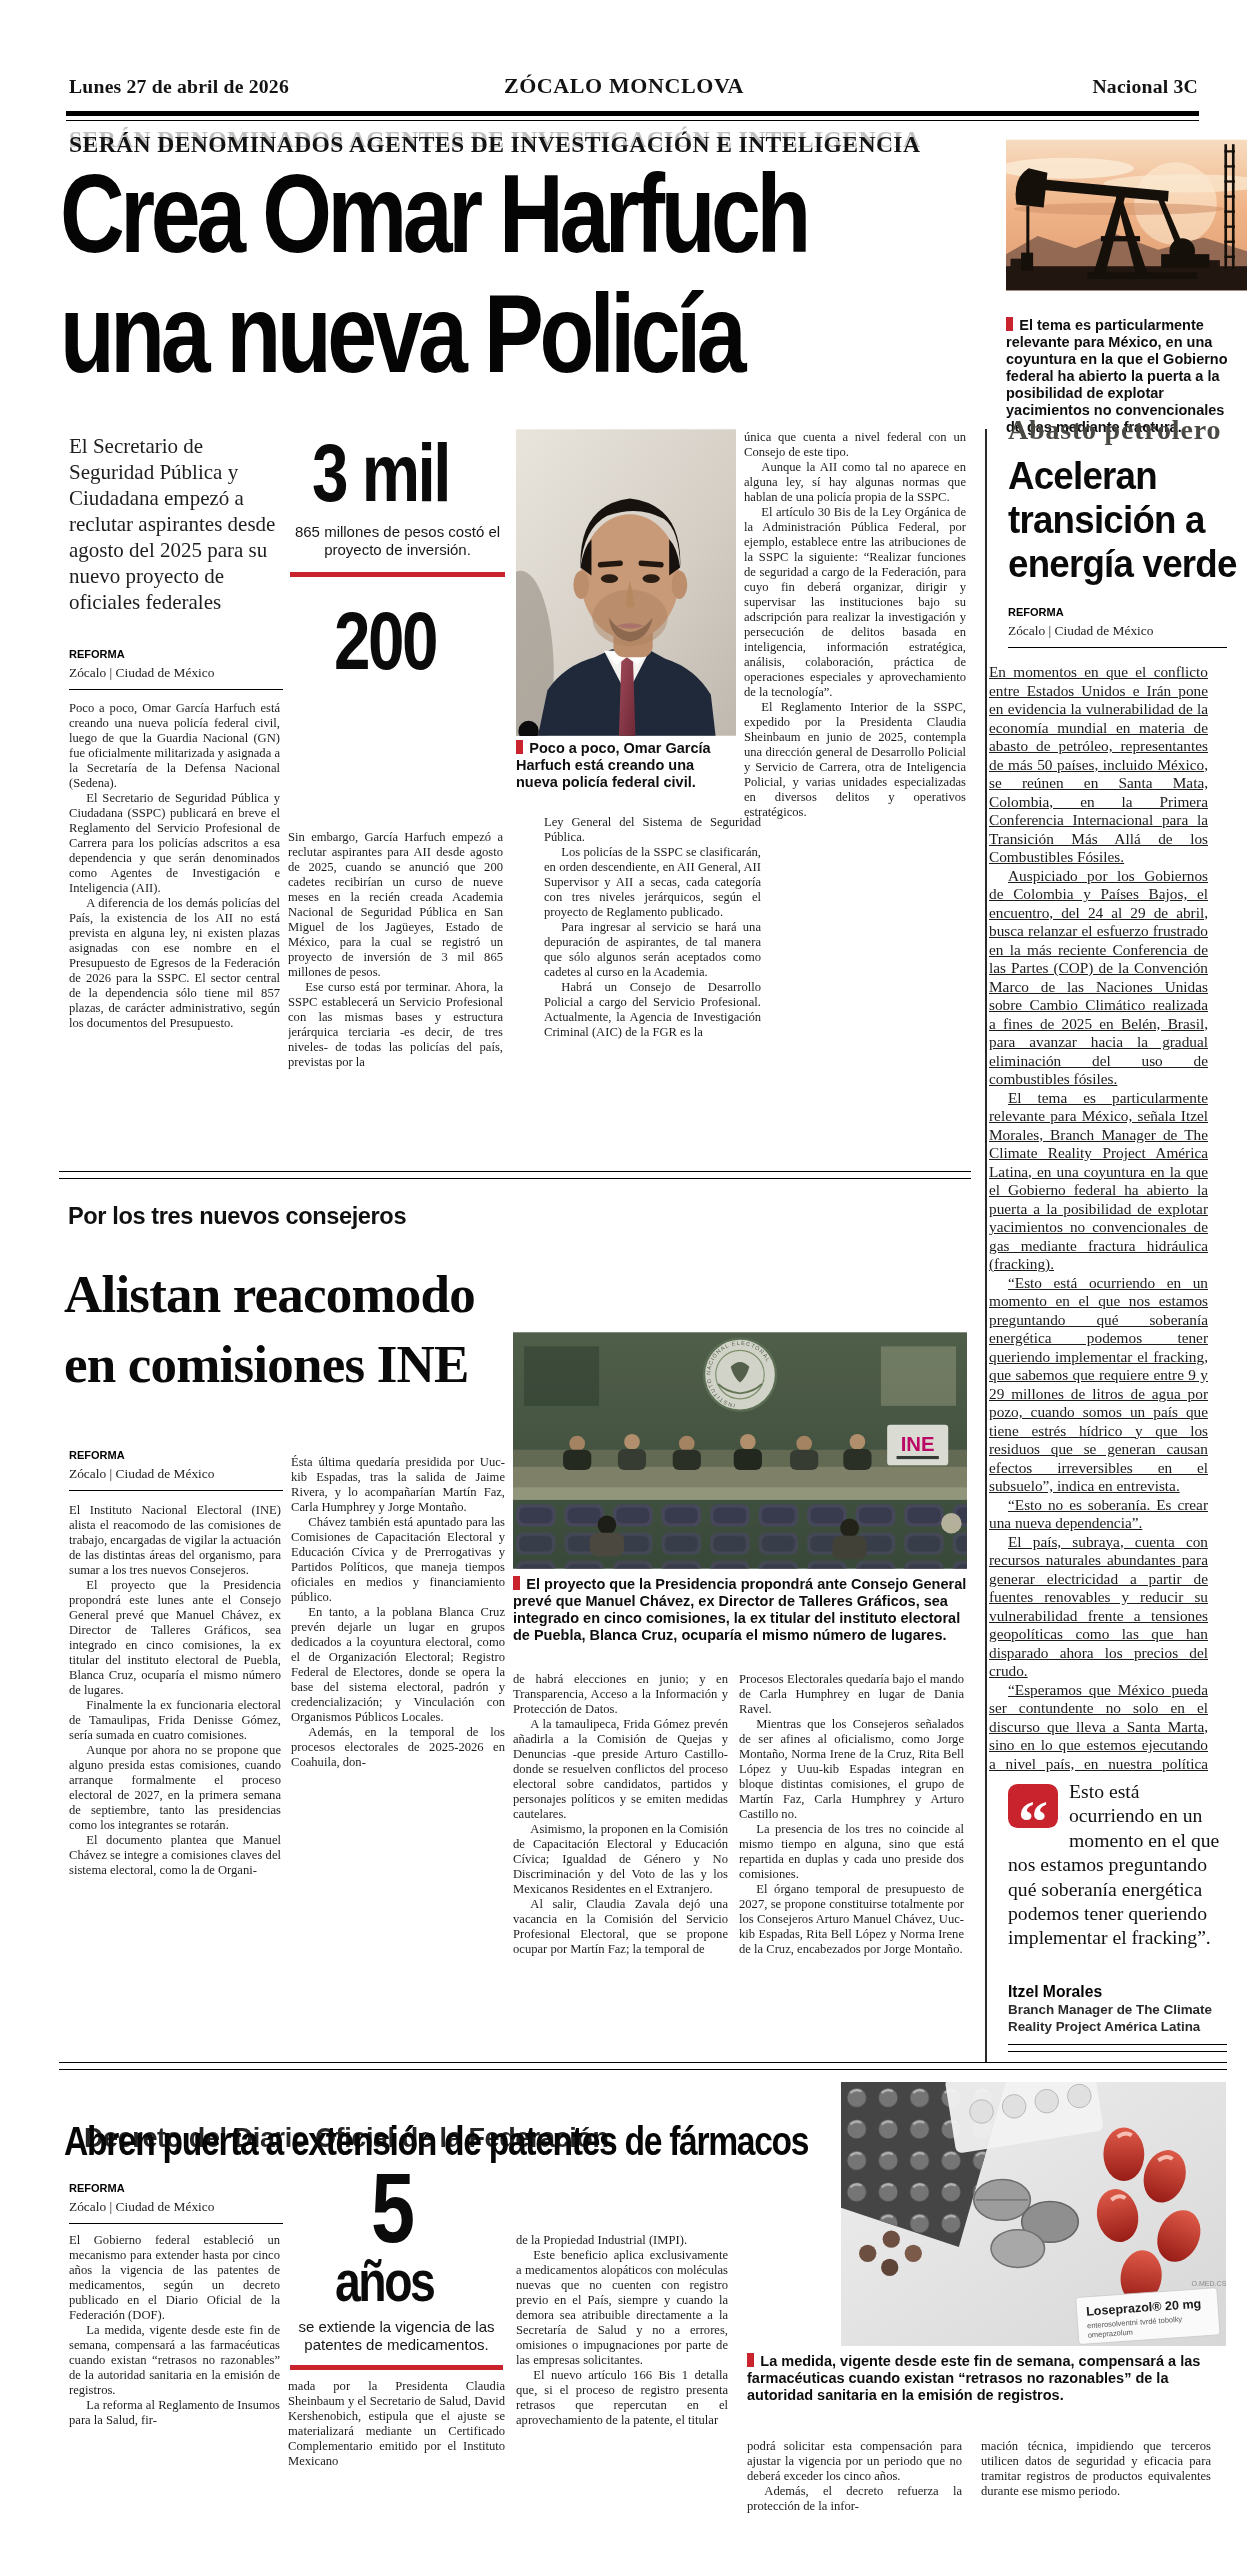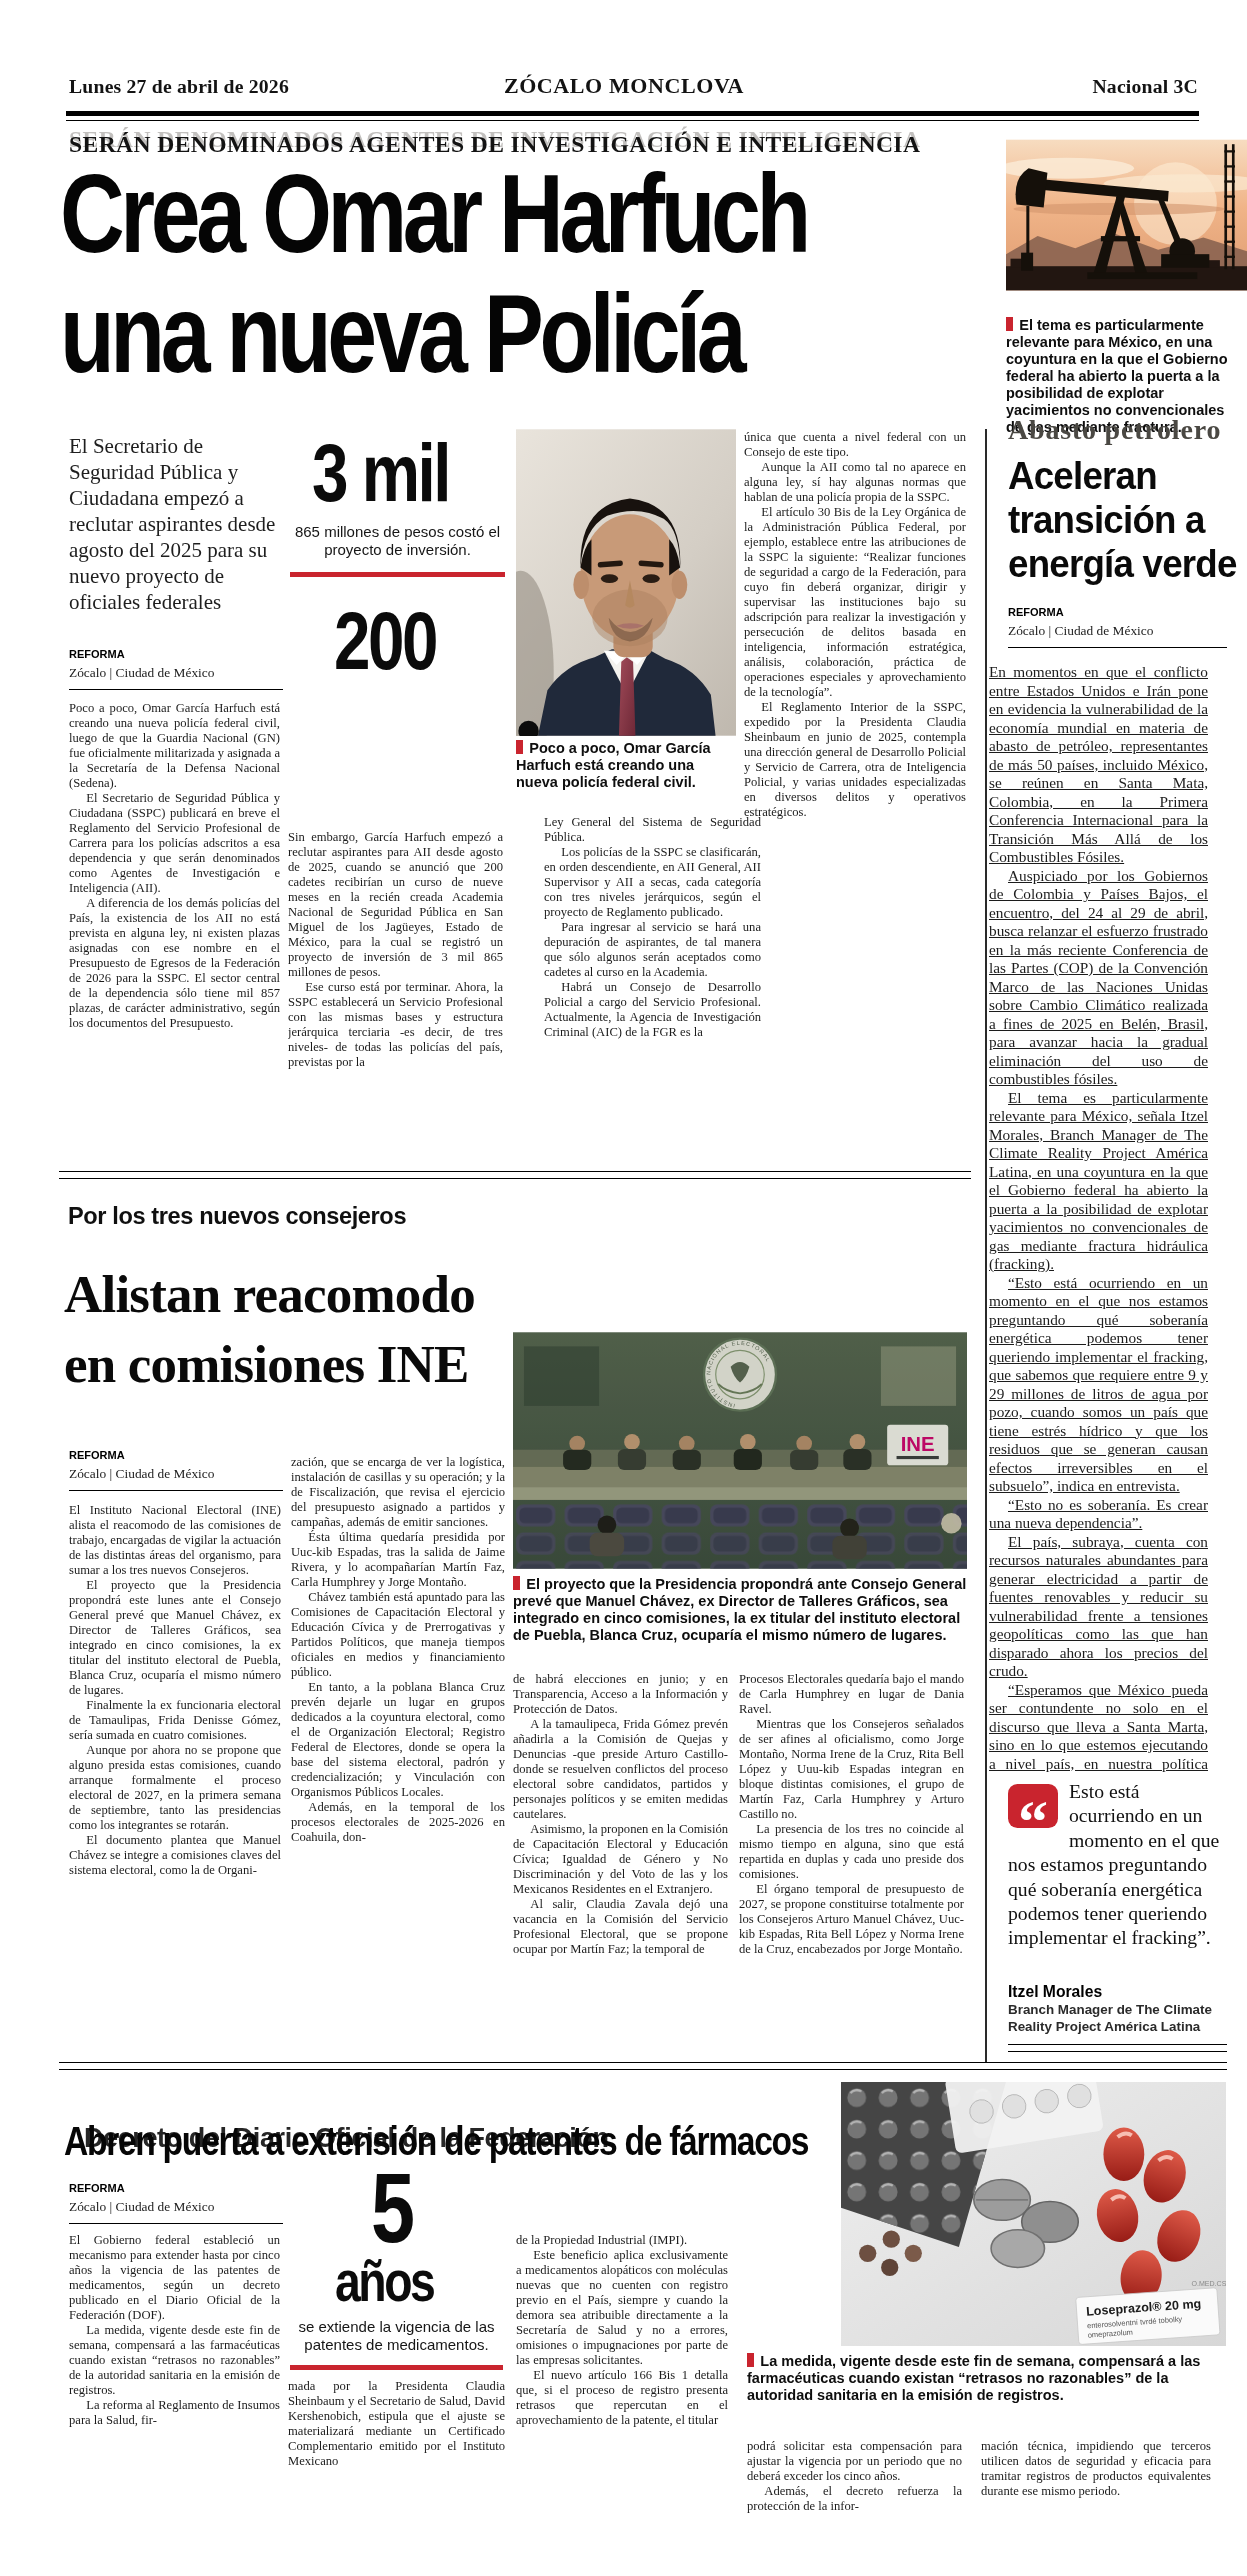--- a/index.html
+++ b/index.html
@@ -254,21 +254,20 @@
     <div class="loc">Zócalo | Ciudad de México</div>
   </div>
   <div class="abs bt" style="left:69px;top:1503px;width:212px;height:525px;">
     <p>El Instituto Nacional Electoral (INE) alista el reacomodo de las comisiones de trabajo, encargadas de vigilar la actuación de las distintas áreas del organismo, para sumar a los tres nuevos Consejeros.</p>
     <p>El proyecto que la Presidencia propondrá este lunes ante el Consejo General prevé que Manuel Chávez, ex Director de Talleres Gráficos, sea integrado en cinco comisiones, la ex titular del instituto electoral de Puebla, Blanca Cruz, ocuparía el mismo número de lugares.</p>
     <p>Finalmente la ex funcionaria electoral de Tamaulipas, Frida Denisse Gómez, sería sumada en cuatro comisiones.</p>
     <p>Aunque por ahora no se propone que alguno presida estas comisiones, cuando arranque formalmente el proceso electoral de 2027, en la primera semana de septiembre, tanto las presidencias como los integrantes se rotarán.</p>
     <p>El documento plantea que Manuel Chávez se integre a comisiones claves del sistema electoral, como la de Organi-</p>
   </div>
   <div class="abs bt" style="left:291px;top:1455px;width:214px;height:572px;">
-    <p>zación, que se encarga de ver la logística, instalación de casillas y su operación; y la de Fiscalización, que revisa el ejercicio del presupuesto asignado a partidos y campañas, además de emitir sanciones.</p>
     <p>Ésta última quedaría presidida por Uuc-kib Espadas, tras la salida de Jaime Rivera, y lo acompañarían Martín Faz, Carla Humphrey y Jorge Montaño.</p>
     <p>Chávez también está apuntado para las Comisiones de Capacitación Electoral y Educación Cívica y de Prerrogativas y Partidos Políticos, que maneja tiempos oficiales en medios y financiamiento público.</p>
     <p>En tanto, a la poblana Blanca Cruz prevén dejarle un lugar en grupos dedicados a la coyuntura electoral, como el de Organización Electoral; Registro Federal de Electores, donde se opera la base del sistema electoral, padrón y credencialización; y Vinculación con Organismos Públicos Locales.</p>
     <p>Además, en la temporal de los procesos electorales de 2025-2026 en Coahuila, don-</p>
   </div>
 
   <div class="abs" style="left:513px;top:1332px;width:454px;height:237px;">
     <svg width="454" height="237" viewBox="0 0 580 302">
       <defs>
         <linearGradient id="wall" x1="0" y1="0" x2="0" y2="1">

